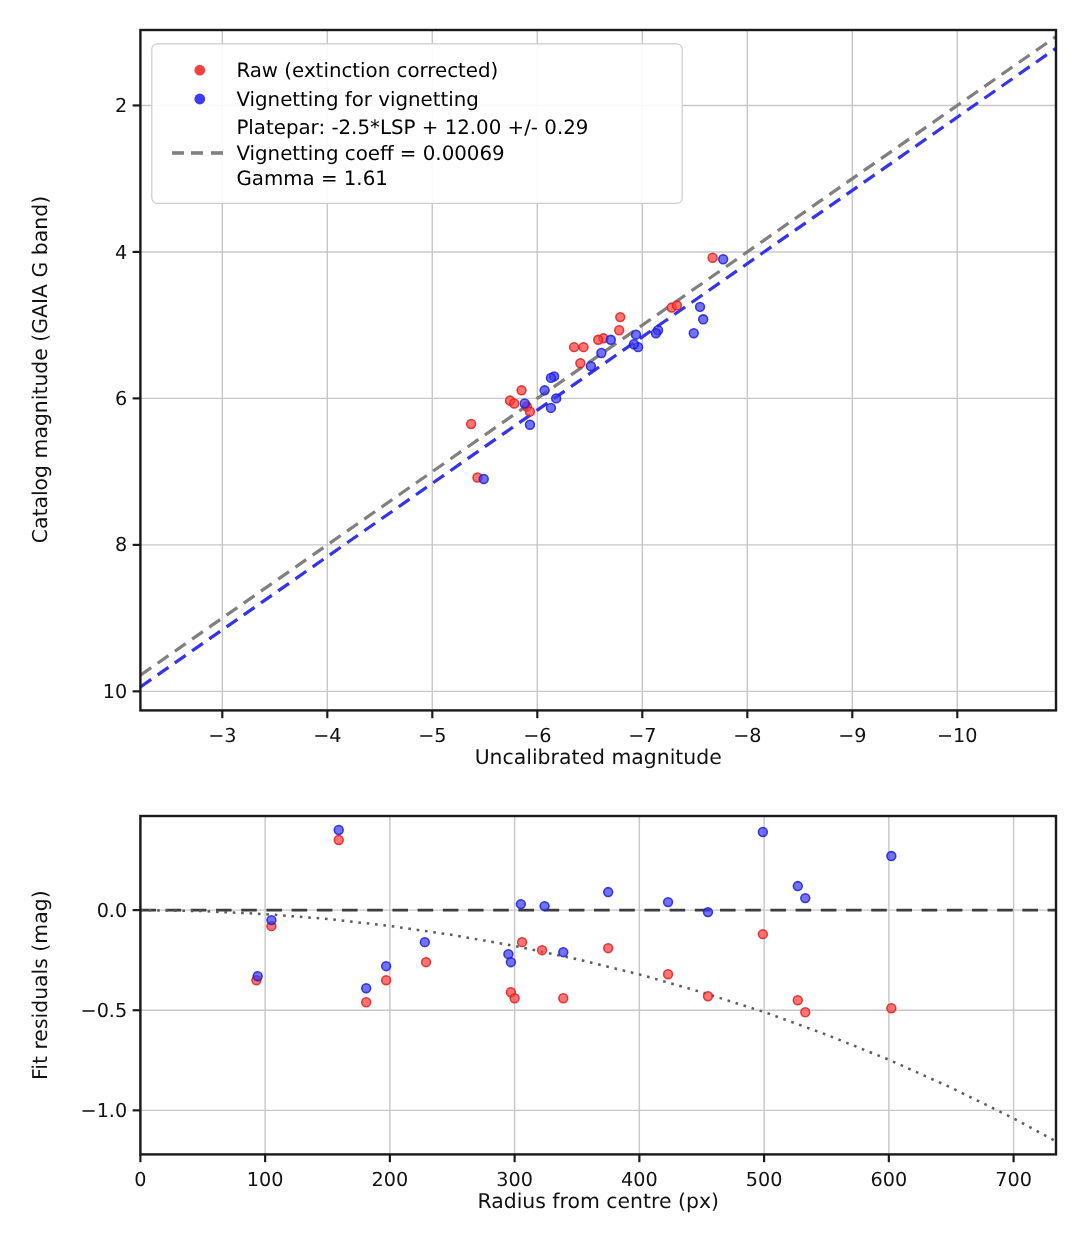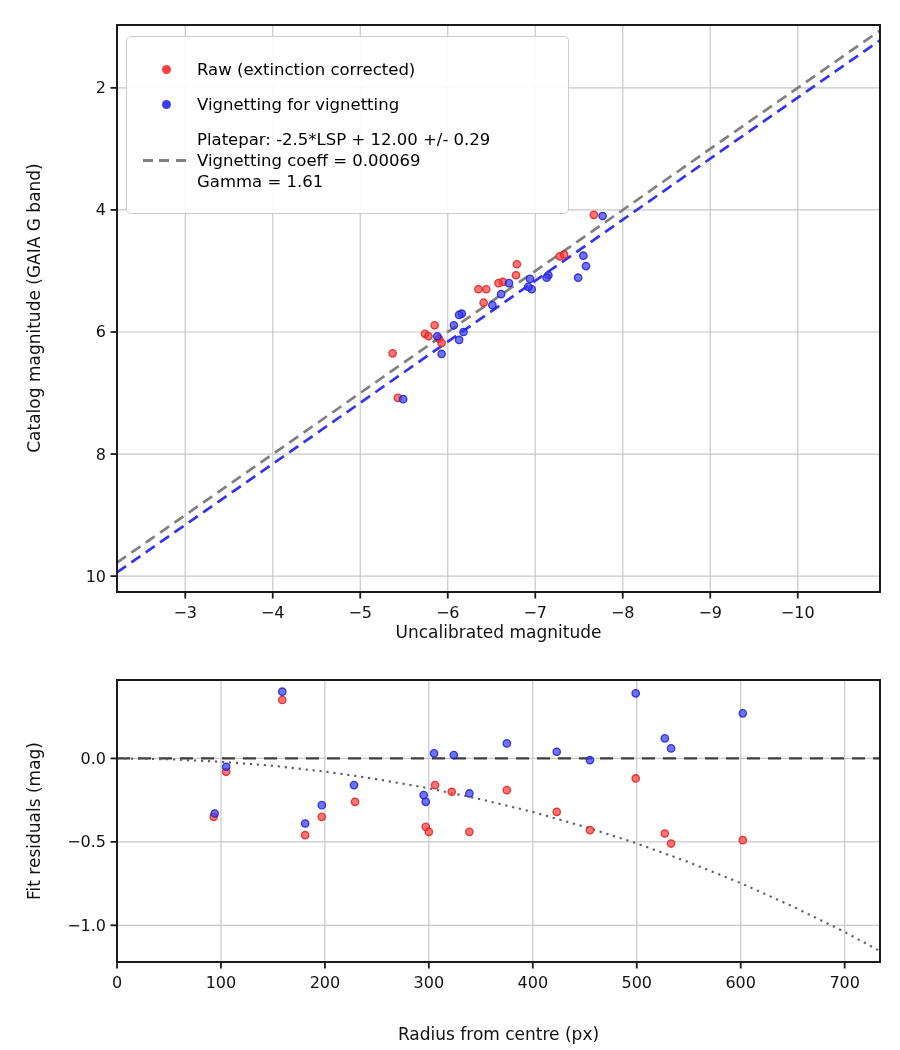--- a/index.html
+++ b/index.html
@@ -5,21 +5,21 @@
   html,body{margin:0;padding:0;background:#ffffff;}
   #fig{position:relative;width:900px;height:1050px;background:#ffffff;overflow:hidden;
        font-family:"DejaVu Sans", sans-serif;color:#000;}
   #plots{position:absolute;left:0;top:0;}
   .axlabel{position:absolute;font-size:17px;color:#111;text-align:center;white-space:nowrap;}
   .hax{left:117px;width:763px;}
   .rot{transform:translate(-50%,-50%) rotate(-90deg);transform-origin:center center;}
   .legend{position:absolute;left:126px;top:36px;width:443px;box-sizing:border-box;
           background:rgba(255,255,255,0.9);border:1.5px solid #cccccc;border-radius:5px;
           padding:8px 10px 7px 8px;font-size:16.5px;line-height:21px;}
-  .lrow{display:grid;grid-template-columns:62px 1fr;align-items:center;margin:14px 0;}
+  .lrow{display:grid;grid-template-columns:62px 1fr;align-items:center;margin:3px 0;}
   .lmark{display:flex;justify-content:center;align-items:center;}
   .dot{width:9px;height:9px;border-radius:50%;display:inline-block;}
   .dash{width:46px;height:3.5px;display:inline-block;}
   .ltext{display:block;}
   .lline{display:block;}
 </style>
 </head>
 <body>
 
 <div id="fig">
@@ -172,21 +172,21 @@
       <line x1="110.5" y1="758.4260355029586" x2="117" y2="758.4260355029586" stroke="#1a1a1a" stroke-width="1.8"></line>
       <text x="106" y="763.9260355029586" text-anchor="end" font-size="16px" font-family="DejaVu Sans, sans-serif" fill="#111111">0.0</text>
       <line x1="110.5" y1="841.8579881656805" x2="117" y2="841.8579881656805" stroke="#1a1a1a" stroke-width="1.8"></line>
       <text x="106" y="847.3579881656805" text-anchor="end" font-size="16px" font-family="DejaVu Sans, sans-serif" fill="#111111">−0.5</text>
       <line x1="110.5" y1="925.2899408284023" x2="117" y2="925.2899408284023" stroke="#1a1a1a" stroke-width="1.8"></line>
       <text x="106" y="930.7899408284023" text-anchor="end" font-size="16px" font-family="DejaVu Sans, sans-serif" fill="#111111">−1.0</text>
     </svg>
 
   <div class="axlabel hax" style="top:622px;text-align:center;">Uncalibrated magnitude</div>
   <div class="axlabel rot" style="left:34px;top:308px;">Catalog magnitude (GAIA G band)</div>
-  <div class="axlabel hax" style="top:1024px;">Radius from centre (px)</div>
+  <div class="axlabel hax" style="top:992px;">Radius from centre (px)</div>
   <div class="axlabel rot" style="left:34px;top:821px;">Fit residuals (mag)</div>
 
   <div class="legend">
     <div class="lrow">
       <span class="lmark">
           <span class="dot" style="background: rgb(249, 64, 64);"></span>
         </span>
       <span class="ltext">Raw (extinction corrected)</span>
     </div>
     <div class="lrow">

